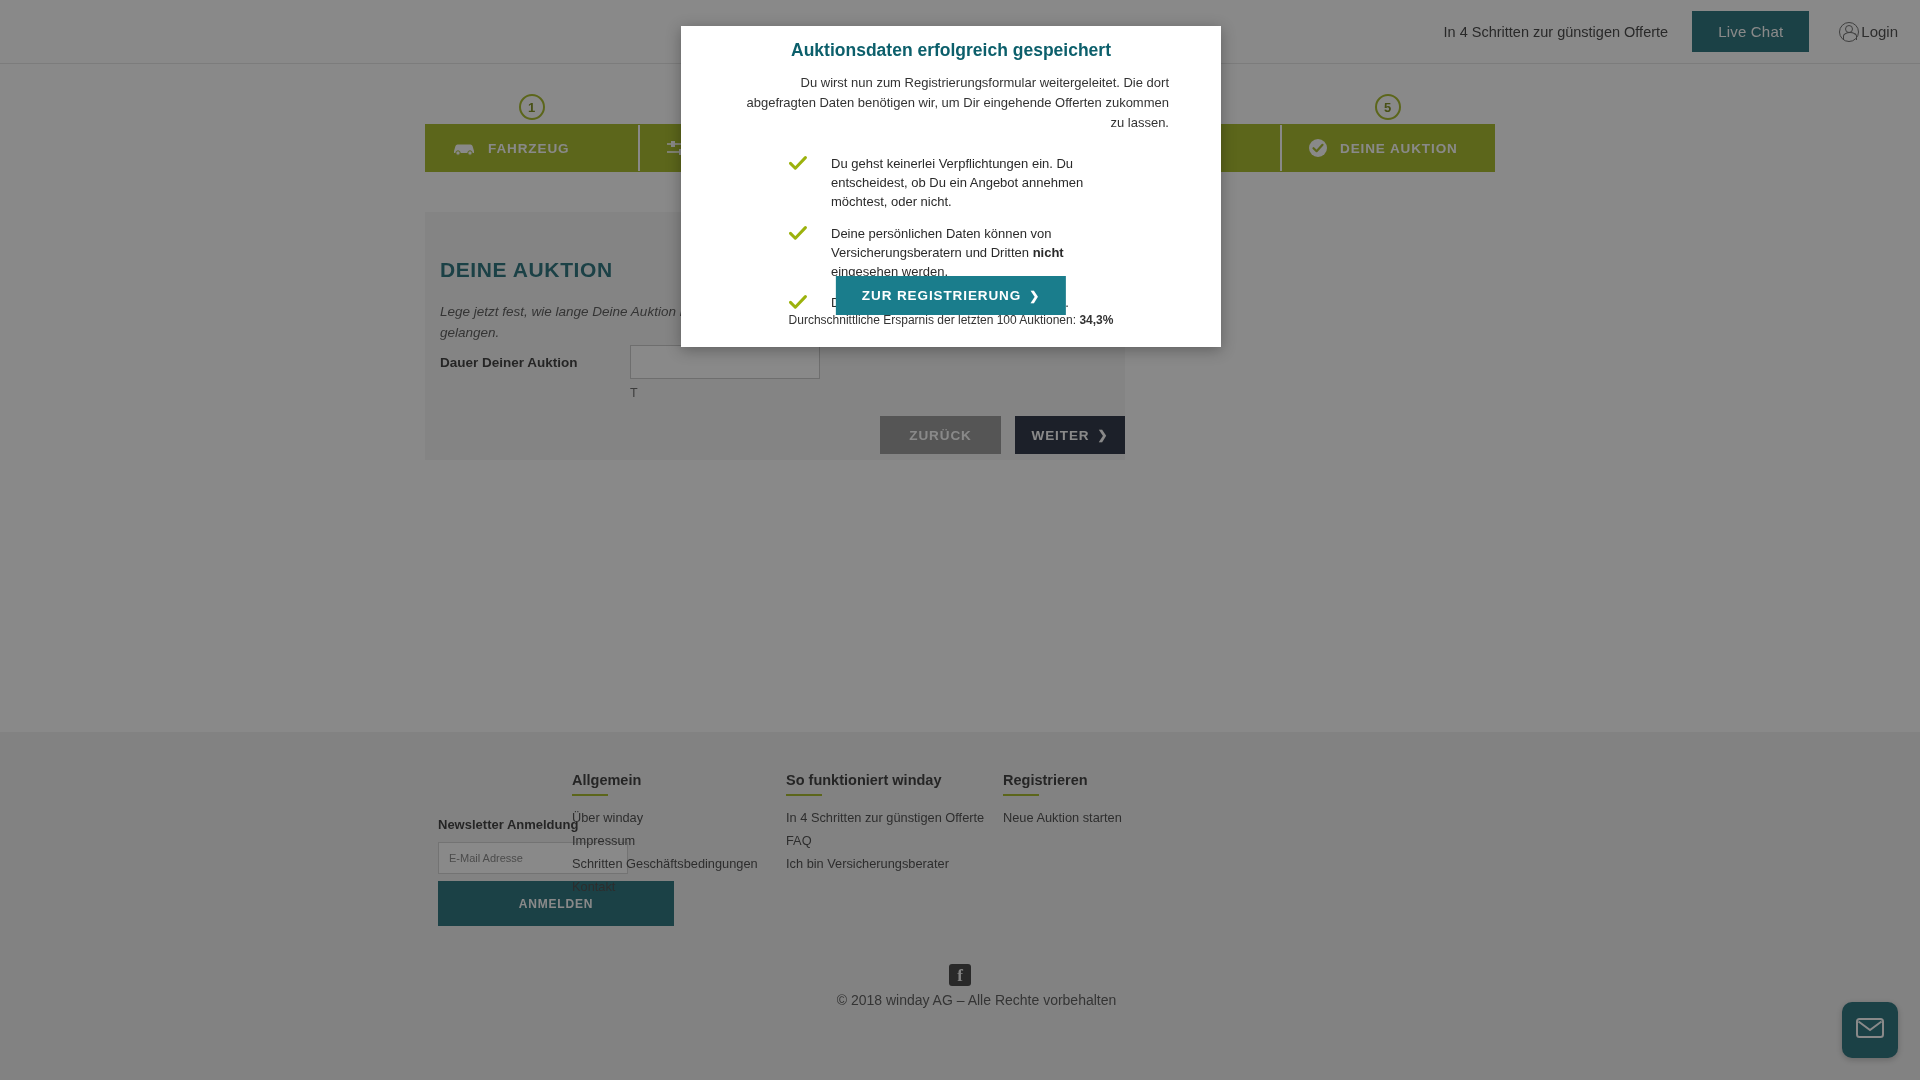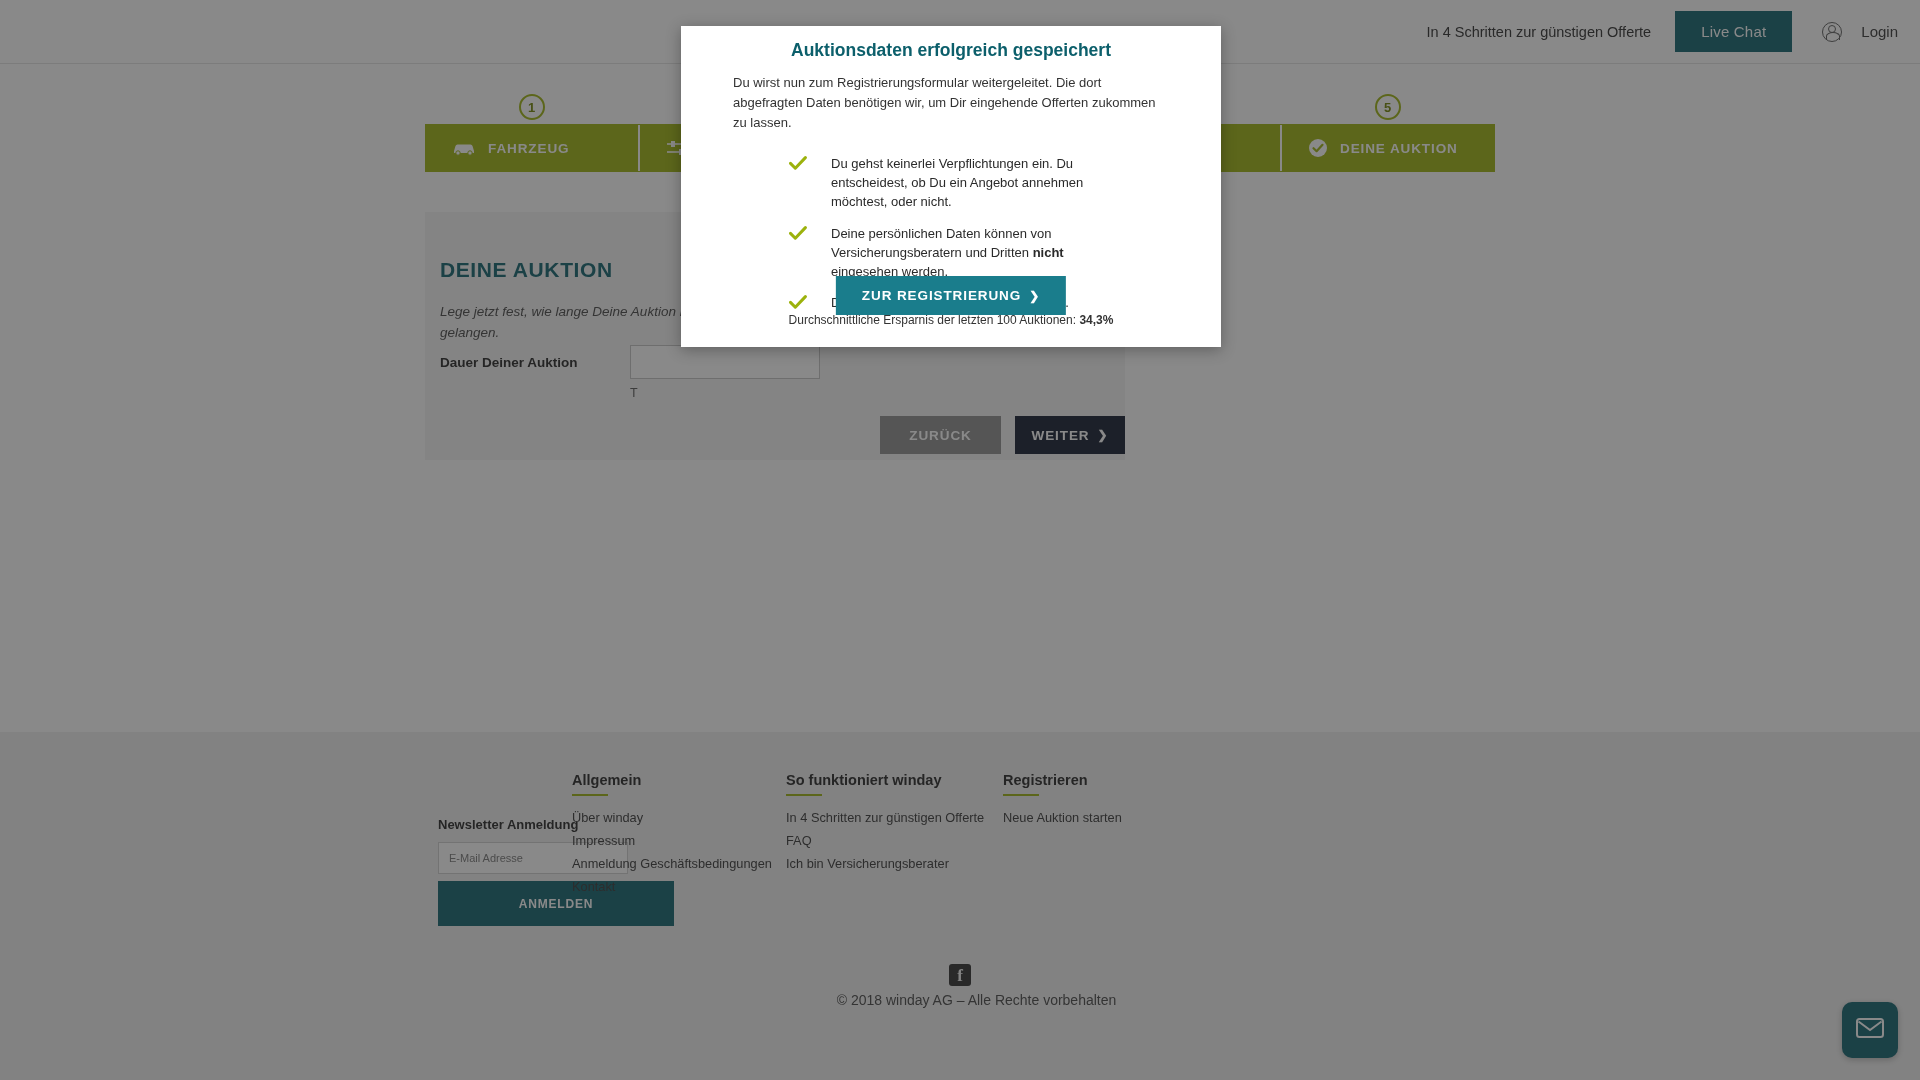--- a/index.html
+++ b/index.html
@@ -35,21 +35,21 @@
   .live-chat-btn {
     background: #0c5f6b;
     color: #ffffff;
     font-size: 15px;
     padding: 12px 26px;
     border: none;
     cursor: pointer;
     letter-spacing: .2px;
   }
   .login-area {
-    display: flex; align-items: center; gap: 19px;
+    display: flex; align-items: center; gap: 2px;
     margin-left: 30px;
     font-size: 15px; color: #333;
     cursor: pointer;
   }
   .login-icon {
     width: 20px; height: 20px; border-radius: 50%;
     border: 1.6px solid #5a5a5a;
     position: relative;
   }
   .login-icon::before {
@@ -254,21 +254,21 @@
     box-shadow: 0 3px 14px rgba(0,0,0,.3);
     padding: 0 30px;
   }
   .modal-title {
     text-align: center;
     font-size: 17.5px; font-weight: bold;
     color: #0c5f6b;
     padding-top: 14px;
   }
   .modal-sub {
-    text-align: left;
+    text-align: right;
     font-size: 13px; color: #333;
     line-height: 1.55;
     margin-top: 12px;
     padding: 0 22px;
   }
   .bullets { margin-top: 22px; padding-left: 78px; }
   .bullet {
     display: flex; gap: 24px;
     margin-bottom: 13px;
     font-size: 13px; color: #2a2a2a;
@@ -392,21 +392,21 @@
         <div class="newsletter-label">Newsletter Anmeldung</div>
         <input class="newsletter-input" type="text" placeholder="E-Mail Adresse" style="">
         <button class="newsletter-btn">ANMELDEN</button>
       </div>
 
       <div class="footer-col" style="left:134px;">
         <h4>Allgemein</h4>
         <div class="footer-rule"></div>
         <a>Über winday</a>
         <a>Impressum</a>
-        <a>Anmeldung Geschäftsbedingungen</a>
+        <a>Schritten Geschäftsbedingungen</a>
         <a>Kontakt</a>
       </div>
 
       <div class="footer-col" style="left:348px;">
         <h4>So funktioniert winday</h4>
         <div class="footer-rule"></div>
         <a>In 4 Schritten zur günstigen Offerte</a>
         <a>FAQ</a>
         <a>Ich bin Versicherungsberater</a>
       </div>

